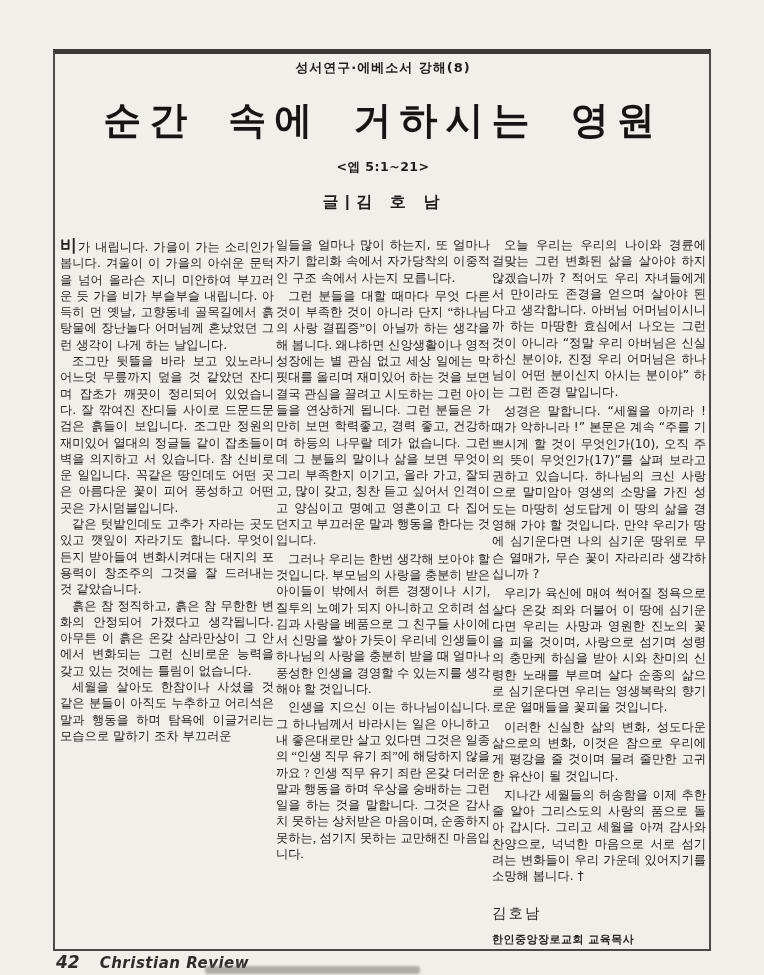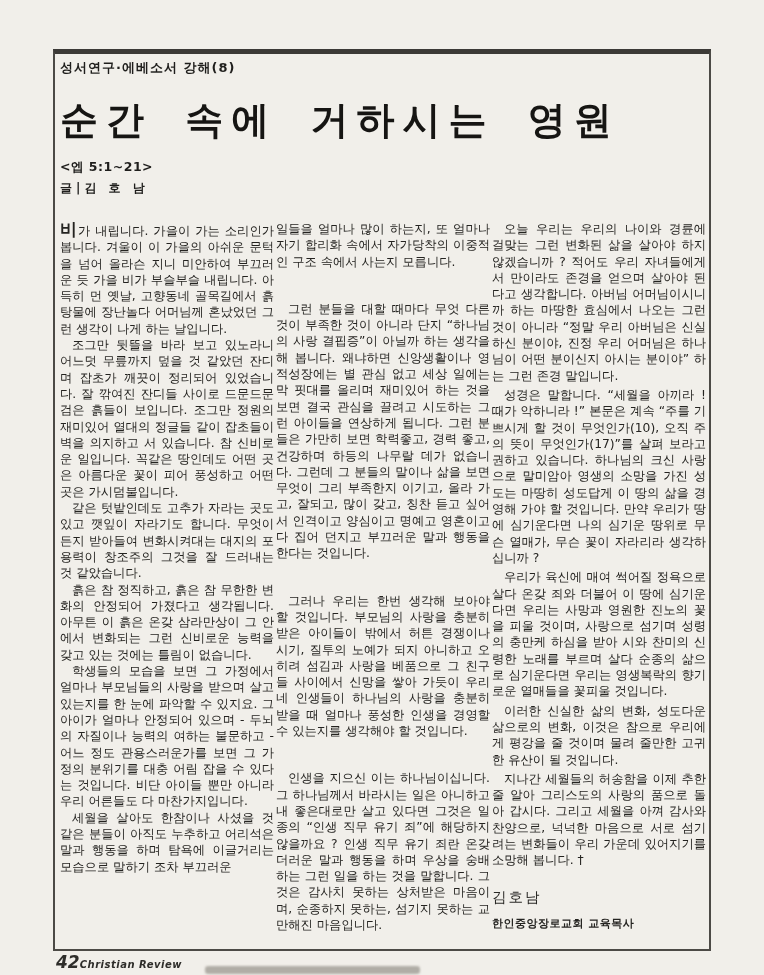--- a/index.html
+++ b/index.html
@@ -21,86 +21,87 @@
     width:658px;height:902px;
     box-sizing:border-box;
     border:2px solid #4c4a46;
     border-top:5px solid #3c3a37;
   }
   .content{
     position:absolute;
     left:60px;top:54px;
     width:646px;
   }
-  .masthead{text-align:left;}
+  .masthead{text-align:center;}
   .kicker{
     font-size:13px;font-weight:bold;
     letter-spacing:1px;
     padding-top:5px;
   }
   .title{
     font-size:38px;font-weight:bold;
     letter-spacing:8px;word-spacing:12px;
     white-space:nowrap;
     margin-top:18px;
     color:#161513;
   }
   .scripture{
     font-size:12.5px;font-weight:bold;
     margin-top:13px;letter-spacing:.5px;
   }
   .byline{
-    font-size:12px;font-weight:bold;
+    font-size:16px;font-weight:bold;
     letter-spacing:4px;
-    margin-top:4px;
+    margin-top:16px;
+    font-family:Liberation Mono, monospace;
   }
   .columns{
     display:flex;
     gap:2px;
     margin-top:24px;
   }
   .col{
     flex:1;
     font-size:12.3px;
     line-height:16.3px;
     text-align:justify;
     word-break:break-all;
     color:#242320;
   }
   .col p{margin:0;text-indent:12px;}
   .col p.lead-para{text-indent:0;}
   .col p.continuation{text-indent:0;}
-  .col-2 p + p{margin-top:31px;}
+  .col-2 p + p{margin-top:2px;font-family:Liberation Serif, serif;}
   .col-3 p + p{margin-top:3px;}
   .lead-char{
     font-size:17px;font-weight:bold;
     letter-spacing:1px;
   }
   .signature{margin-top:20px;text-indent:0;}
   .sig-name{
     font-size:14.5px;
     letter-spacing:2px;
     color:#2a2926;
   }
   .sig-role{
     font-size:11px;font-weight:bold;
     margin-top:11px;
     letter-spacing:.5px;
   }
   .footer{
     position:absolute;
     left:56px;top:952px;
-    display:flex;align-items:baseline;gap:0;
+    display:flex;align-items:baseline;gap:20px;
     color:#2e2d2a;
   }
   .page-number{
     font-size:17px;font-weight:bold;font-style:italic;
   }
   .magazine-name{
-    font-size:10px;font-weight:bold;font-style:italic;
+    font-size:15px;font-weight:bold;font-style:italic;
     letter-spacing:.5px;
   }
   .scan-smudge{
     position:absolute;
     left:205px;top:966px;
     width:215px;height:8px;
     background:#716d64;
     opacity:.5;
     border-radius:3px;
     filter:blur(1px);
@@ -122,21 +123,20 @@
       <div class="byline">글|김 호 남</div>
     </div>
 
     <div class="columns">
 
       <div class="col col-1">
         <p class="lead-para"><span class="lead-char">비</span><span>가 내립니다. 가을이 가는 소리인가 봅니다. 겨울이 이 가을의 아쉬운 문턱을 넘어 올라슨 지니 미안하여 부끄러운 듯 가을 비가 부슬부슬 내립니다. 아득히 먼 옛날, 고향동네 골목길에서 흙탕물에 장난놀다 어머님께 혼났었던 그런 생각이 나게 하는 날입니다.</span></p>
         <p>조그만 뒷뜰을 바라 보고 있노라니 어느덧 무릎까지 덮을 것 같았던 잔디며 잡초가 깨끗이 정리되어 있었습니다. 잘 깎여진 잔디들 사이로 드문드문 검은 흙들이 보입니다. 조그만 정원의 재미있어 열대의 정글들 같이 잡초들이 벽을 의지하고 서 있습니다. 참 신비로운 일입니다. 꼭같은 땅인데도 어떤 곳은 아름다운 꽃이 피어 풍성하고 어떤 곳은 가시덤불입니다.</p>
         <p>같은 텃밭인데도 고추가 자라는 곳도 있고 깻잎이 자라기도 합니다. 무엇이든지 받아들여 변화시켜대는 대지의 포용력이 창조주의 그것을 잘 드러내는 것 같았습니다.</p>
         <p>흙은 참 정직하고, 흙은 참 무한한 변화의 안정되어 가졌다고 생각됩니다. 아무튼 이 흙은 온갖 삼라만상이 그 안에서 변화되는 그런 신비로운 능력을 갖고 있는 것에는 틀림이 없습니다.</p>
-        <p>학생들의 모습을 보면 그 가정에서 얼마나 부모님들의 사랑을 받으며 살고 있는지를 한 눈에 파악할 수 있지요. 그 아이가 얼마나 안정되어 있으며 - 두뇌의 자질이나 능력의 여하는 불문하고 - 어느 정도 관용스러운가를 보면 그 가정의 분위기를 대충 어림 잡을 수 있다는 것입니다. 비단 아이들 뿐만 아니라 우리 어른들도 다 마찬가지입니다.</p>
         <p>세월을 살아도 한참이나 사셨을 것 같은 분들이 아직도 누추하고 어리석은 말과 행동을 하며 탐욕에 이글거리는 모습으로 말하기 조차 부끄러운</p>
       </div>
 
       <div class="col col-2">
         <p class="continuation">일들을 얼마나 많이 하는지, 또 얼마나 자기 합리화 속에서 자가당착의 이중적인 구조 속에서 사는지 모릅니다.</p>
         <p>그런 분들을 대할 때마다 무엇 다른 것이 부족한 것이 아니라 단지 “하나님의 사랑 결핍증”이 아닐까 하는 생각을 해 봅니다. 왜냐하면 신앙생활이나 영적성장에는 별 관심 없고 세상 일에는 막 핏대를 올리며 재미있어 하는 것을 보면 결국 관심을 끌려고 시도하는 그런 아이들을 연상하게 됩니다. 그런 분들은 가만히 보면 학력좋고, 경력 좋고, 건강하며 하등의 나무랄 데가 없습니다. 그런데 그 분들의 말이나 삶을 보면 무엇이 그리 부족한지 이기고, 올라 가고, 잘되고, 많이 갖고, 칭찬 듣고 싶어서 인격이고 양심이고 명예고 영혼이고 다 집어 던지고 부끄러운 말과 행동을 한다는 것입니다.</p>
         <p>그러나 우리는 한번 생각해 보아야 할 것입니다. 부모님의 사랑을 충분히 받은 아이들이 밖에서 허튼 경쟁이나 시기, 질투의 노예가 되지 아니하고 오히려 섬김과 사랑을 베품으로 그 친구들 사이에서 신망을 쌓아 가듯이 우리네 인생들이 하나님의 사랑을 충분히 받을 때 얼마나 풍성한 인생을 경영할 수 있는지를 생각해야 할 것입니다.</p>
         <p>인생을 지으신 이는 하나님이십니다. 그 하나님께서 바라시는 일은 아니하고 내 좋은대로만 살고 있다면 그것은 일종의 “인생 직무 유기 죄”에 해당하지 않을까요 ? 인생 직무 유기 죄란 온갖 더러운 말과 행동을 하며 우상을 숭배하는 그런 일을 하는 것을 말합니다. 그것은 감사치 못하는 상처받은 마음이며, 순종하지 못하는, 섬기지 못하는 교만해진 마음입니다.</p>
       </div>
 

